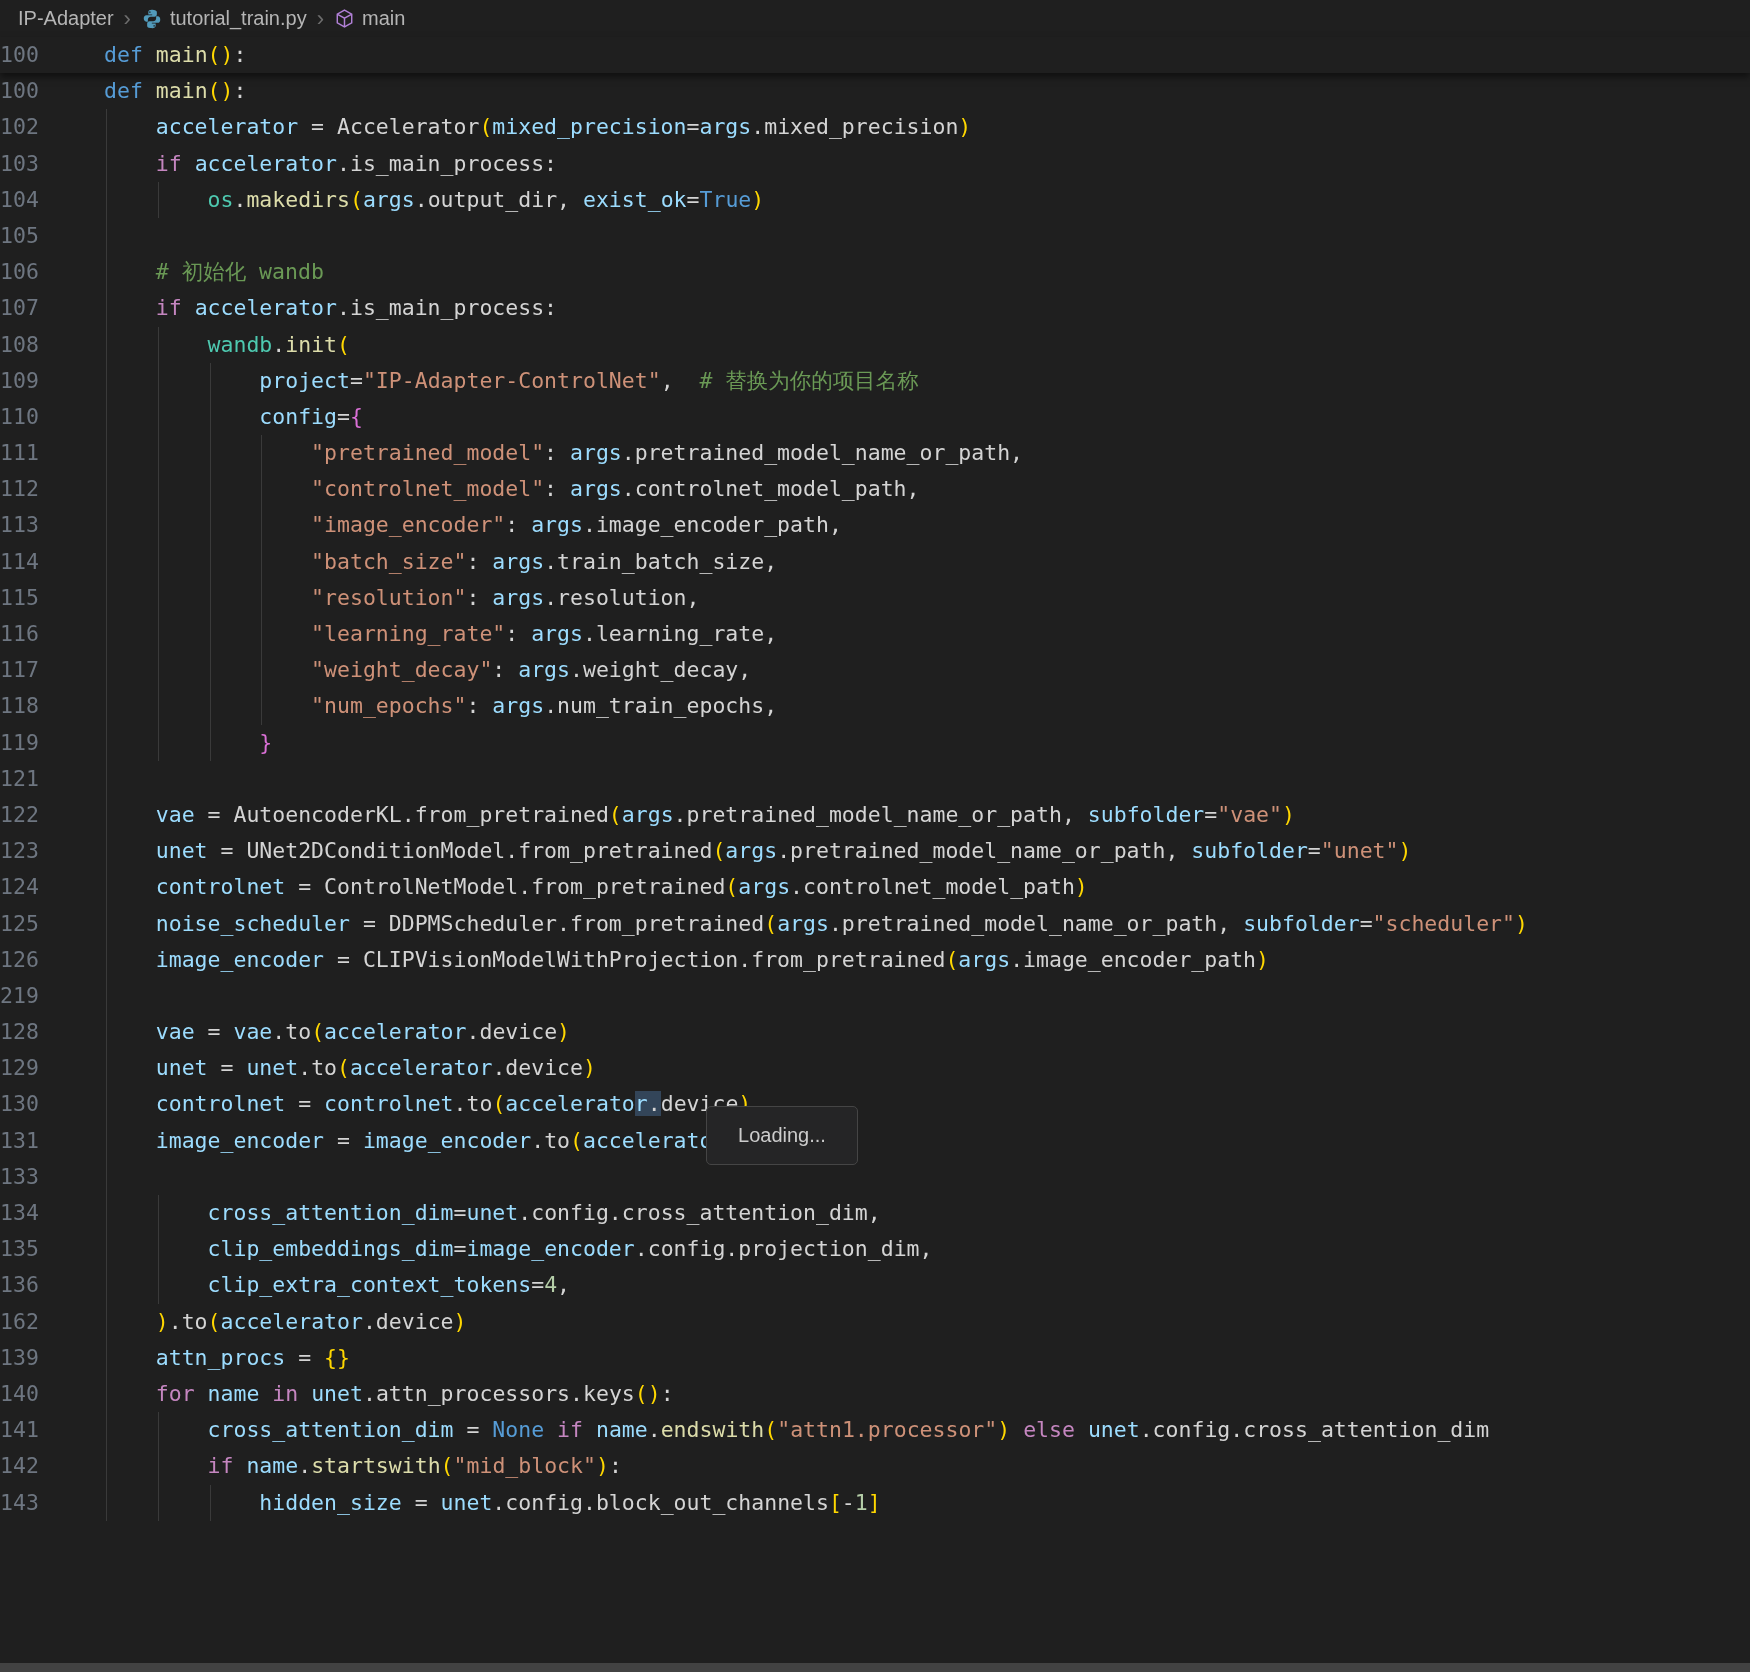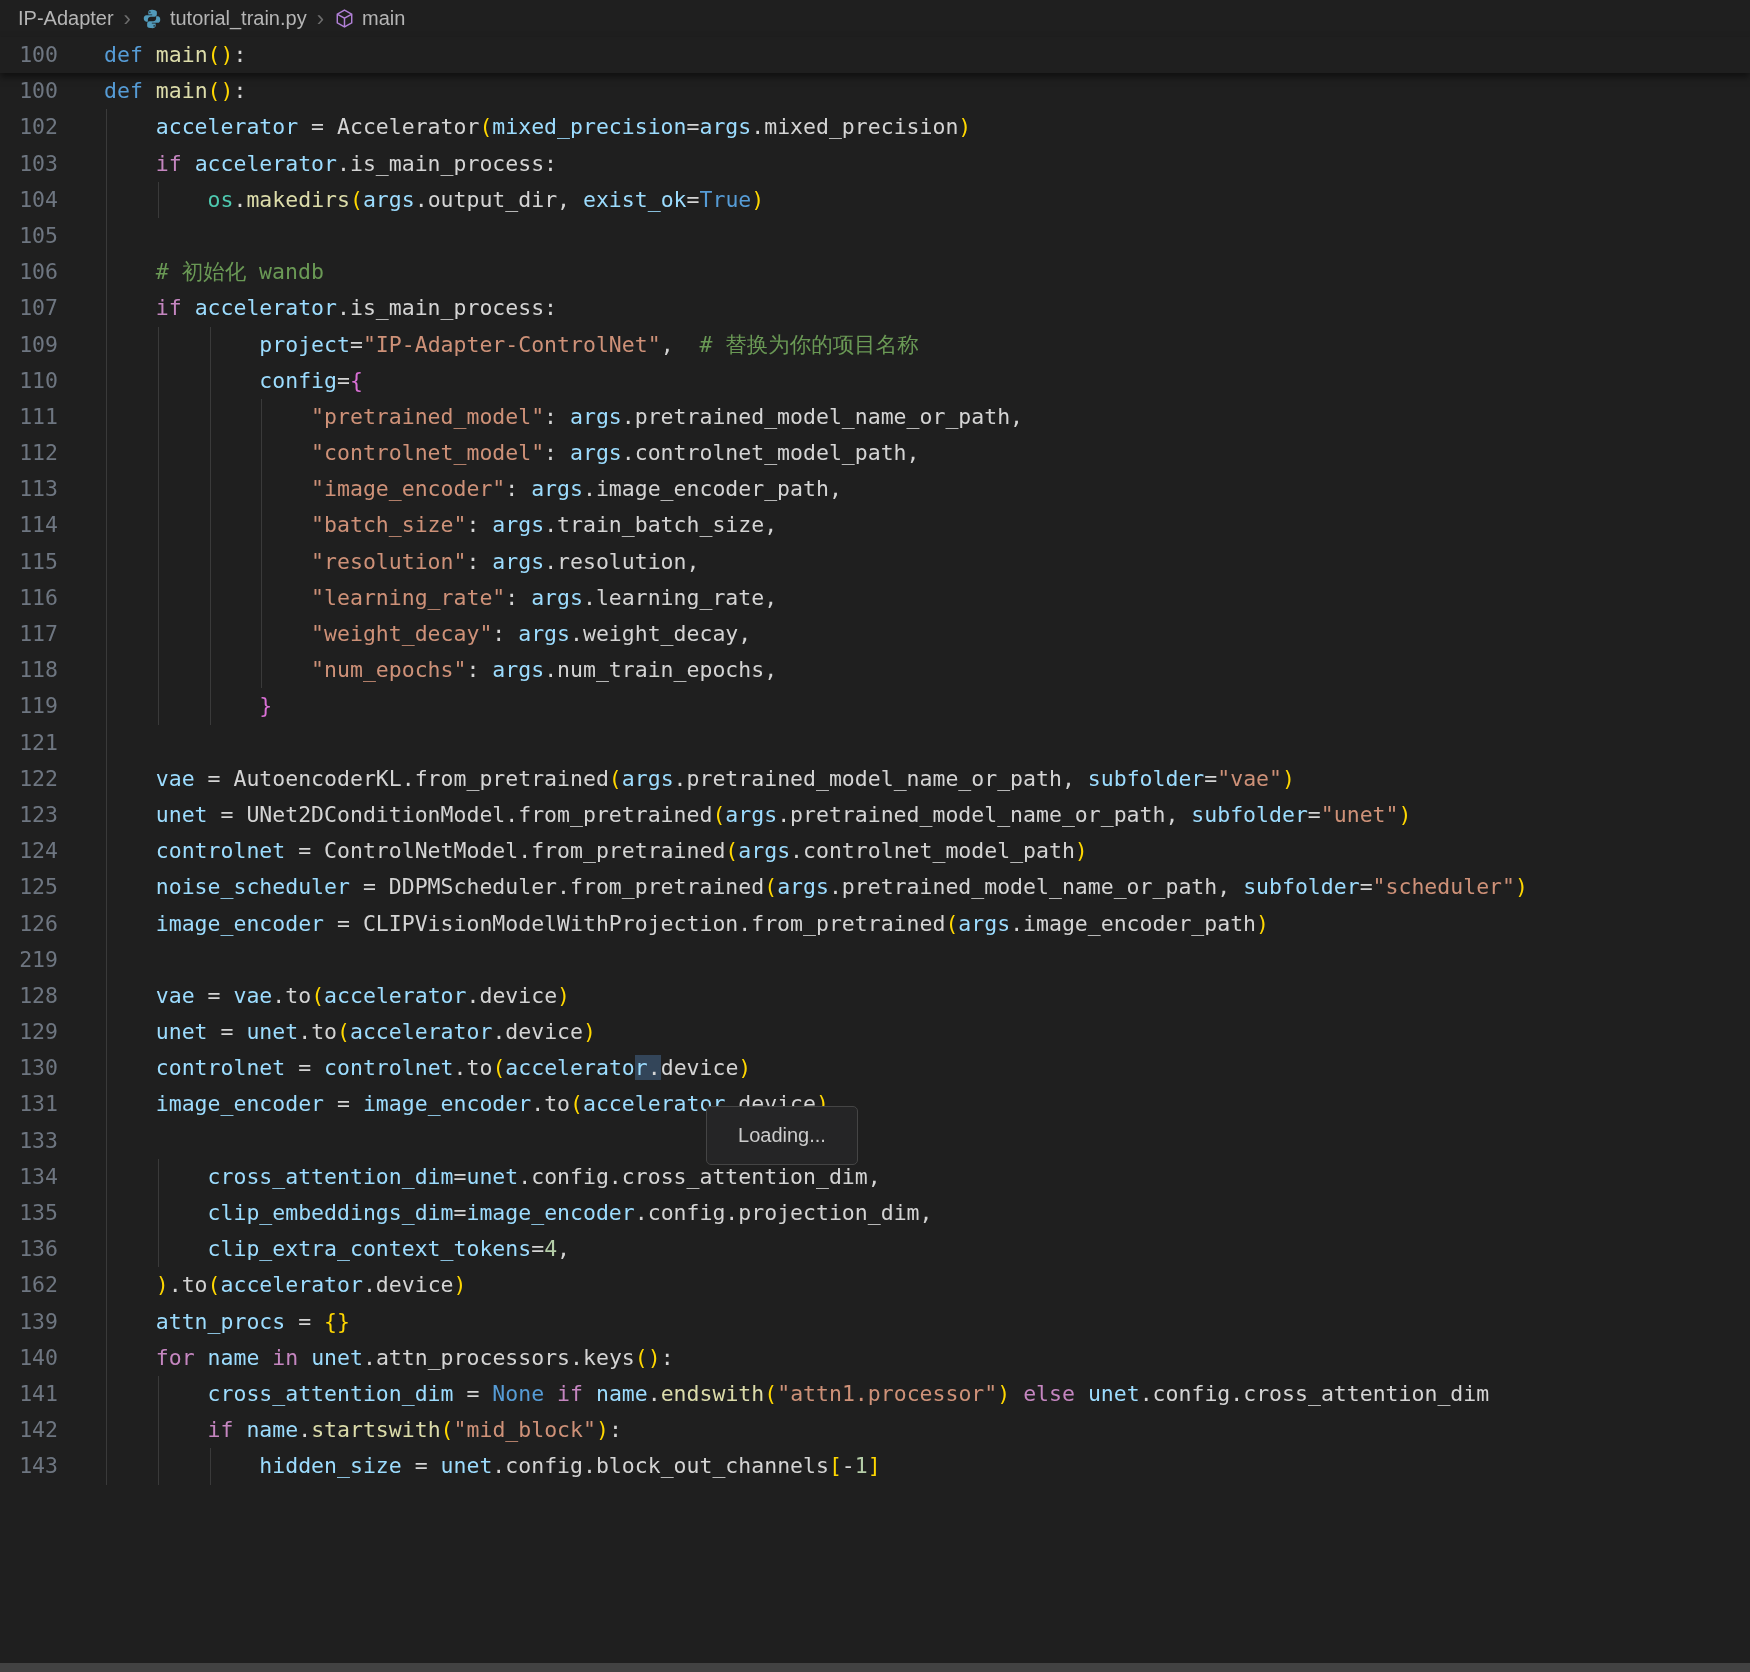--- a/index.html
+++ b/index.html
@@ -15,21 +15,21 @@
   .crumb-sep{color:#6d6d6d;font-size:22px;line-height:1;padding:0 1px}
   .crumb svg{display:block}
 
   
   .sticky{position:relative;z-index:5;background:var(--bg);
     box-shadow:0 4px 7px rgba(0,0,0,.5)}
 
   
   .code-area{position:relative}
   .line{display:flex;height:36.2px;line-height:36.2px;font-size:21.5px;white-space:pre}
-  .num{width:58px;flex:none;text-align:right;color:var(--lineno);user-select:none}
+  .num{width:58px;flex:none;color:var(--lineno);user-select:none}
   .content{position:relative;flex:1;padding-left:46px}
   .guide{position:absolute;top:0;bottom:0;width:1px;background:var(--guide)}
 
   .tk-kw{color:var(--kw)}
   .tk-b{color:var(--blue)}
   .tk-fn{color:var(--fn)}
   .tk-v{color:var(--var)}
   .tk-p{color:var(--prop)}
   .tk-s{color:var(--str)}
   .tk-n{color:var(--num)}
@@ -80,20 +80,21 @@
   </div>
 
 <div class="code-area">
     <div class="line"><div class="num">100</div><div class="content"><span><span class="tk-b">def</span><span class="tk-p"> </span><span class="tk-fn">main</span><span class="tk-b1">()</span><span class="tk-p">:</span></span></div></div>
     <div class="line"><div class="num">102</div><div class="content"><span class="guide" style="left: 48px;"></span><span><span class="tk-p">    </span><span class="tk-v">accelerator</span><span class="tk-p"> = Accelerator</span><span class="tk-b1">(</span><span class="tk-v">mixed_precision</span><span class="tk-p">=</span><span class="tk-v">args</span><span class="tk-p">.mixed_precision</span><span class="tk-b1">)</span></span></div></div>
     <div class="line"><div class="num">103</div><div class="content"><span class="guide" style="left: 48px;"></span><span><span class="tk-p">    </span><span class="tk-kw">if</span><span class="tk-p"> </span><span class="tk-v">accelerator</span><span class="tk-p">.is_main_process:</span></span></div></div>
     <div class="line"><div class="num">104</div><div class="content"><span class="guide" style="left: 48px;"></span><span class="guide" style="left: 99.78px;"></span><span><span class="tk-p">        </span><span class="tk-t">os</span><span class="tk-p">.</span><span class="tk-fn">makedirs</span><span class="tk-b1">(</span><span class="tk-v">args</span><span class="tk-p">.output_dir, </span><span class="tk-v">exist_ok</span><span class="tk-p">=</span><span class="tk-b">True</span><span class="tk-b1">)</span></span></div></div>
     <div class="line"><div class="num">105</div><div class="content"><span class="guide" style="left: 48px;"></span><span></span></div></div>
     <div class="line"><div class="num">106</div><div class="content"><span class="guide" style="left: 48px;"></span><span><span class="tk-p">    </span><span class="tk-c"># 初始化 wandb</span></span></div></div>
     <div class="line"><div class="num">107</div><div class="content"><span class="guide" style="left: 48px;"></span><span><span class="tk-p">    </span><span class="tk-kw">if</span><span class="tk-p"> </span><span class="tk-v">accelerator</span><span class="tk-p">.is_main_process:</span></span></div></div>
+    <div class="line"><div class="num">108</div><div class="content"><span class="guide" style="left: 48px;"></span><span class="guide" style="left: 99.78px;"></span><span><span class="tk-p">        </span><span class="tk-t">wandb</span><span class="tk-p">.</span><span class="tk-fn">init</span><span class="tk-b1">(</span></span></div></div>
     <div class="line"><div class="num">109</div><div class="content"><span class="guide" style="left: 48px;"></span><span class="guide" style="left: 99.78px;"></span><span class="guide" style="left: 151.56px;"></span><span><span class="tk-p">            </span><span class="tk-v">project</span><span class="tk-p">=</span><span class="tk-s">"IP-Adapter-ControlNet"</span><span class="tk-p">,  </span><span class="tk-c"># 替换为你的项目名称</span></span></div></div>
     <div class="line"><div class="num">110</div><div class="content"><span class="guide" style="left: 48px;"></span><span class="guide" style="left: 99.78px;"></span><span class="guide" style="left: 151.56px;"></span><span><span class="tk-p">            </span><span class="tk-v">config</span><span class="tk-p">=</span><span class="tk-b2">{</span></span></div></div>
     <div class="line"><div class="num">111</div><div class="content"><span class="guide" style="left: 48px;"></span><span class="guide" style="left: 99.78px;"></span><span class="guide" style="left: 151.56px;"></span><span class="guide" style="left: 203.34px;"></span><span><span class="tk-p">                </span><span class="tk-s">"pretrained_model"</span><span class="tk-p">: </span><span class="tk-v">args</span><span class="tk-p">.pretrained_model_name_or_path,</span></span></div></div>
     <div class="line"><div class="num">112</div><div class="content"><span class="guide" style="left: 48px;"></span><span class="guide" style="left: 99.78px;"></span><span class="guide" style="left: 151.56px;"></span><span class="guide" style="left: 203.34px;"></span><span><span class="tk-p">                </span><span class="tk-s">"controlnet_model"</span><span class="tk-p">: </span><span class="tk-v">args</span><span class="tk-p">.controlnet_model_path,</span></span></div></div>
     <div class="line"><div class="num">113</div><div class="content"><span class="guide" style="left: 48px;"></span><span class="guide" style="left: 99.78px;"></span><span class="guide" style="left: 151.56px;"></span><span class="guide" style="left: 203.34px;"></span><span><span class="tk-p">                </span><span class="tk-s">"image_encoder"</span><span class="tk-p">: </span><span class="tk-v">args</span><span class="tk-p">.image_encoder_path,</span></span></div></div>
     <div class="line"><div class="num">114</div><div class="content"><span class="guide" style="left: 48px;"></span><span class="guide" style="left: 99.78px;"></span><span class="guide" style="left: 151.56px;"></span><span class="guide" style="left: 203.34px;"></span><span><span class="tk-p">                </span><span class="tk-s">"batch_size"</span><span class="tk-p">: </span><span class="tk-v">args</span><span class="tk-p">.train_batch_size,</span></span></div></div>
     <div class="line"><div class="num">115</div><div class="content"><span class="guide" style="left: 48px;"></span><span class="guide" style="left: 99.78px;"></span><span class="guide" style="left: 151.56px;"></span><span class="guide" style="left: 203.34px;"></span><span><span class="tk-p">                </span><span class="tk-s">"resolution"</span><span class="tk-p">: </span><span class="tk-v">args</span><span class="tk-p">.resolution,</span></span></div></div>
     <div class="line"><div class="num">116</div><div class="content"><span class="guide" style="left: 48px;"></span><span class="guide" style="left: 99.78px;"></span><span class="guide" style="left: 151.56px;"></span><span class="guide" style="left: 203.34px;"></span><span><span class="tk-p">                </span><span class="tk-s">"learning_rate"</span><span class="tk-p">: </span><span class="tk-v">args</span><span class="tk-p">.learning_rate,</span></span></div></div>
     <div class="line"><div class="num">117</div><div class="content"><span class="guide" style="left: 48px;"></span><span class="guide" style="left: 99.78px;"></span><span class="guide" style="left: 151.56px;"></span><span class="guide" style="left: 203.34px;"></span><span><span class="tk-p">                </span><span class="tk-s">"weight_decay"</span><span class="tk-p">: </span><span class="tk-v">args</span><span class="tk-p">.weight_decay,</span></span></div></div>
     <div class="line"><div class="num">118</div><div class="content"><span class="guide" style="left: 48px;"></span><span class="guide" style="left: 99.78px;"></span><span class="guide" style="left: 151.56px;"></span><span class="guide" style="left: 203.34px;"></span><span><span class="tk-p">                </span><span class="tk-s">"num_epochs"</span><span class="tk-p">: </span><span class="tk-v">args</span><span class="tk-p">.num_train_epochs,</span></span></div></div>

